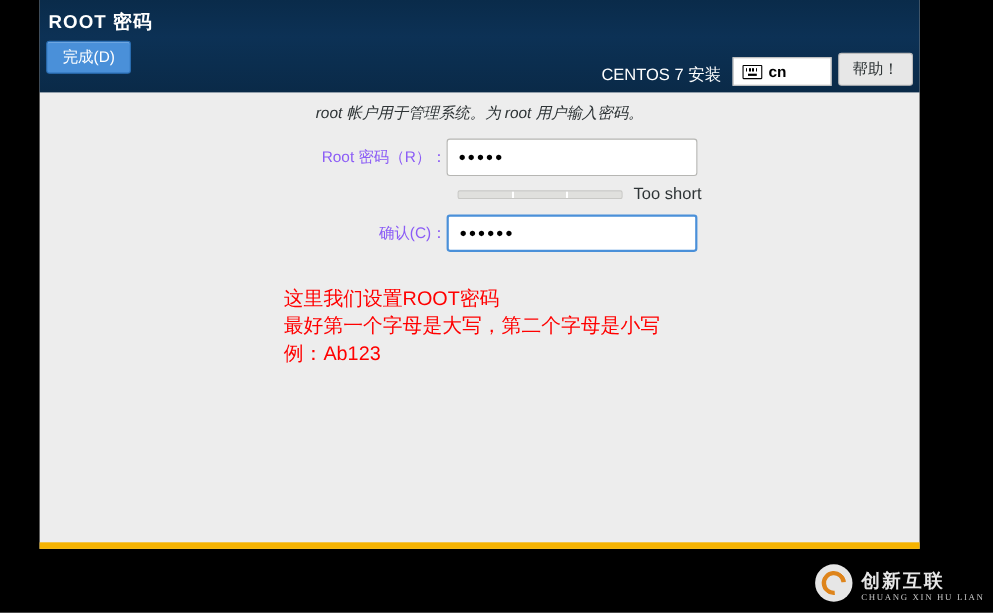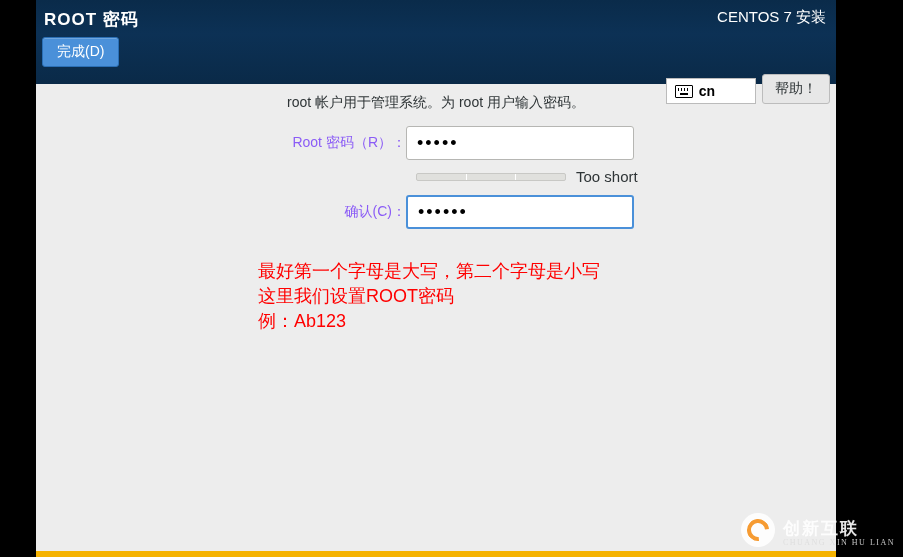--- a/index.html
+++ b/index.html
@@ -11,21 +11,21 @@
     font-size: 14px;
     color: #2e3436;
     overflow: hidden;
     position: relative;
   }
   .window {
     position: absolute;
     left: 36px;
     top: 0;
     width: 800px;
-    height: 557px;
+    height: 499px;
     background: #ededed;
     display: flex;
     flex-direction: column;
   }
   .header {
     height: 84px;
     background: linear-gradient(to bottom, #0a2b4a 0%, #0c3155 40%, #0a2a48 100%);
     display: flex;
     justify-content: space-between;
     padding: 8px 6px 6px 6px;
@@ -42,21 +42,21 @@
     background: #4a90d9;
     color: #fff;
     border: 1px solid #2b6fb5;
     border-radius: 3px;
     padding: 5px 14px;
     font-size: 14px;
     cursor: pointer;
     width: fit-content;
     box-shadow: inset 0 1px 0 rgba(255,255,255,.2);
   }
-  .header-right { display: flex; flex-direction: column; align-items: flex-end; gap: 6px; }
+  .header-right { display: flex; align-items: flex-end; gap: 6px; }
   .installer-title { font-size: 15px; padding-right: 4px; }
   .header-right-row { display: flex; gap: 6px; align-items: flex-end; }
   .lang-indicator {
     background: #fff;
     color: #000;
     display: flex;
     align-items: center;
     gap: 6px;
     padding: 4px 40px 4px 8px;
     font-weight: bold;
@@ -93,20 +93,21 @@
   .content {
     flex: 1;
     padding-top: 10px;
     position: relative;
   }
   .desc {
     text-align: center;
     font-size: 14px;
     color: #2e3436;
     margin-bottom: 14px;
+    font-style: italic;
   }
   .form-row {
     display: flex;
     align-items: center;
     margin-bottom: 8px;
     justify-content: flex-start;
     padding-left: 230px;
   }
   .form-label {
     text-align: right;
@@ -223,22 +224,22 @@
       <div class="strength-bar"></div>
       <div class="strength-text">Too short</div>
     </div>
 
     <div class="form-row">
       <div class="form-label">确认(C)：</div>
       <input type="text" class="pw-input focus" readonly="" value="••••••" style="">
     </div>
 
     <div class="annotations">
+      <div>这里我们设置ROOT密码</div>
       <div>最好第一个字母是大写，第二个字母是小写</div>
-      <div>这里我们设置ROOT密码</div>
       <div>例：Ab123</div>
     </div>
 
     <div class="footer-bar"></div>
   </div>
 </div>
 
 <div class="watermark">
   <div class="wm-logo">
     <div class="wm-cc"></div>

